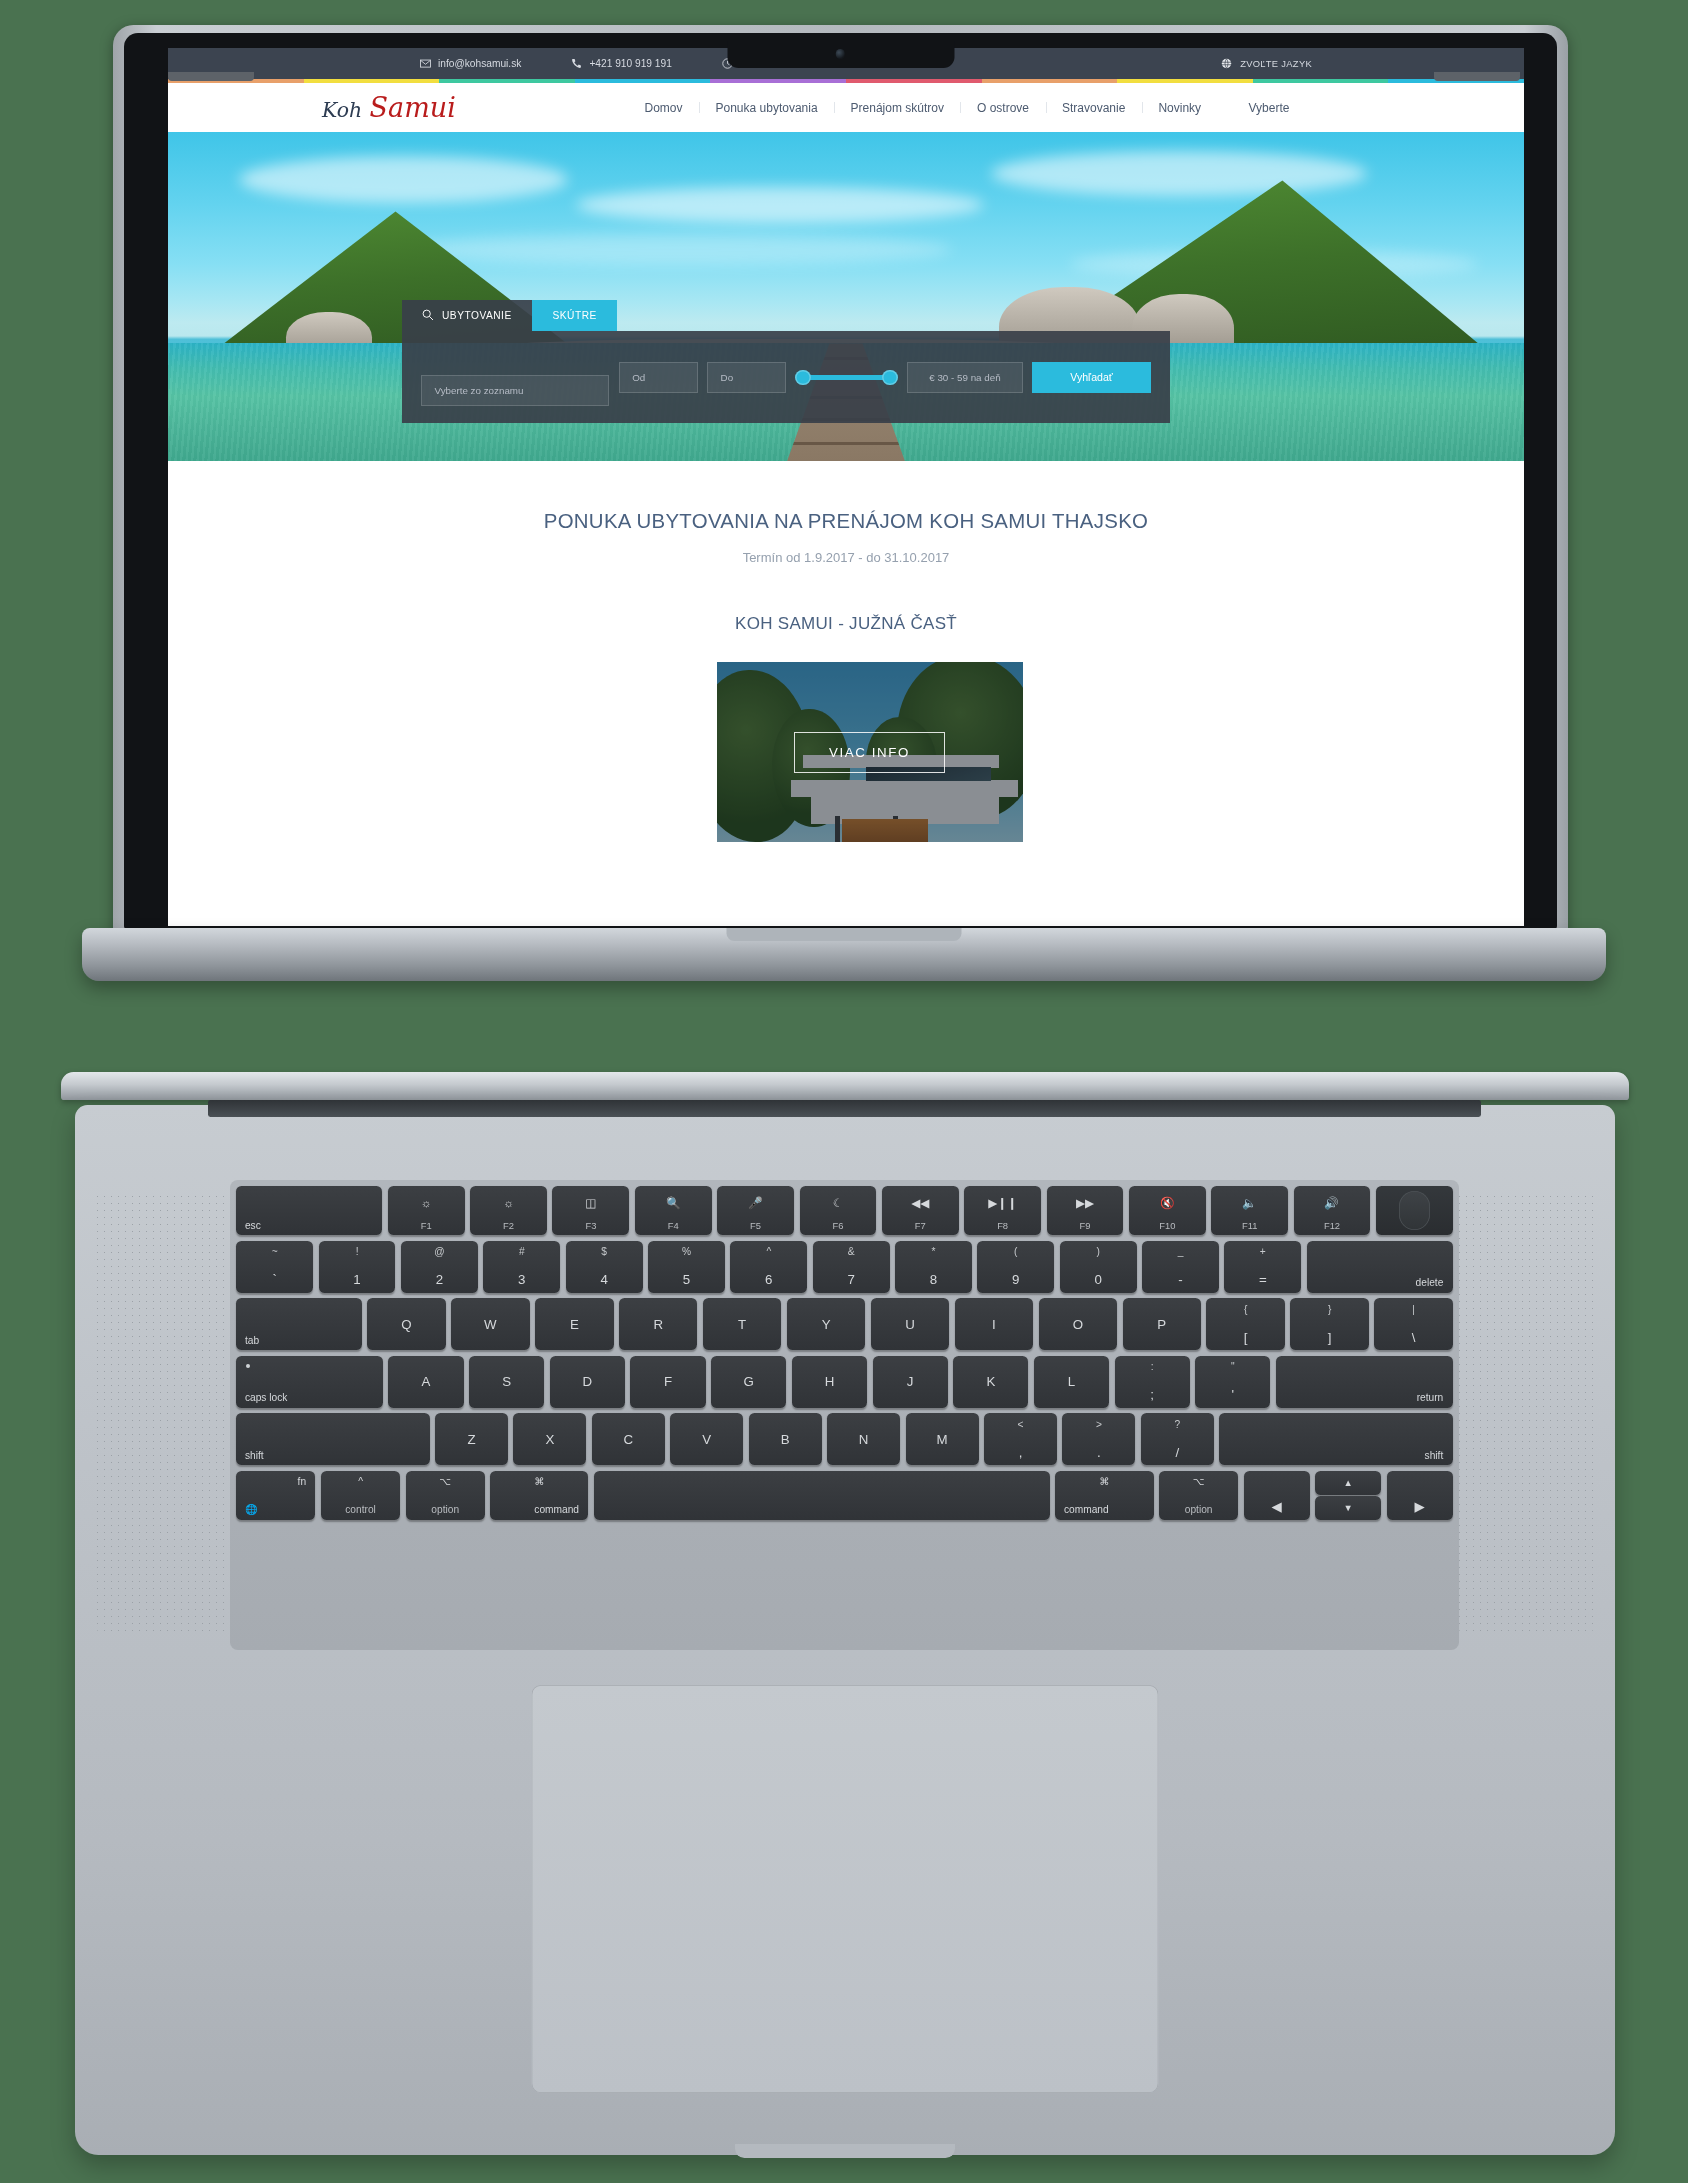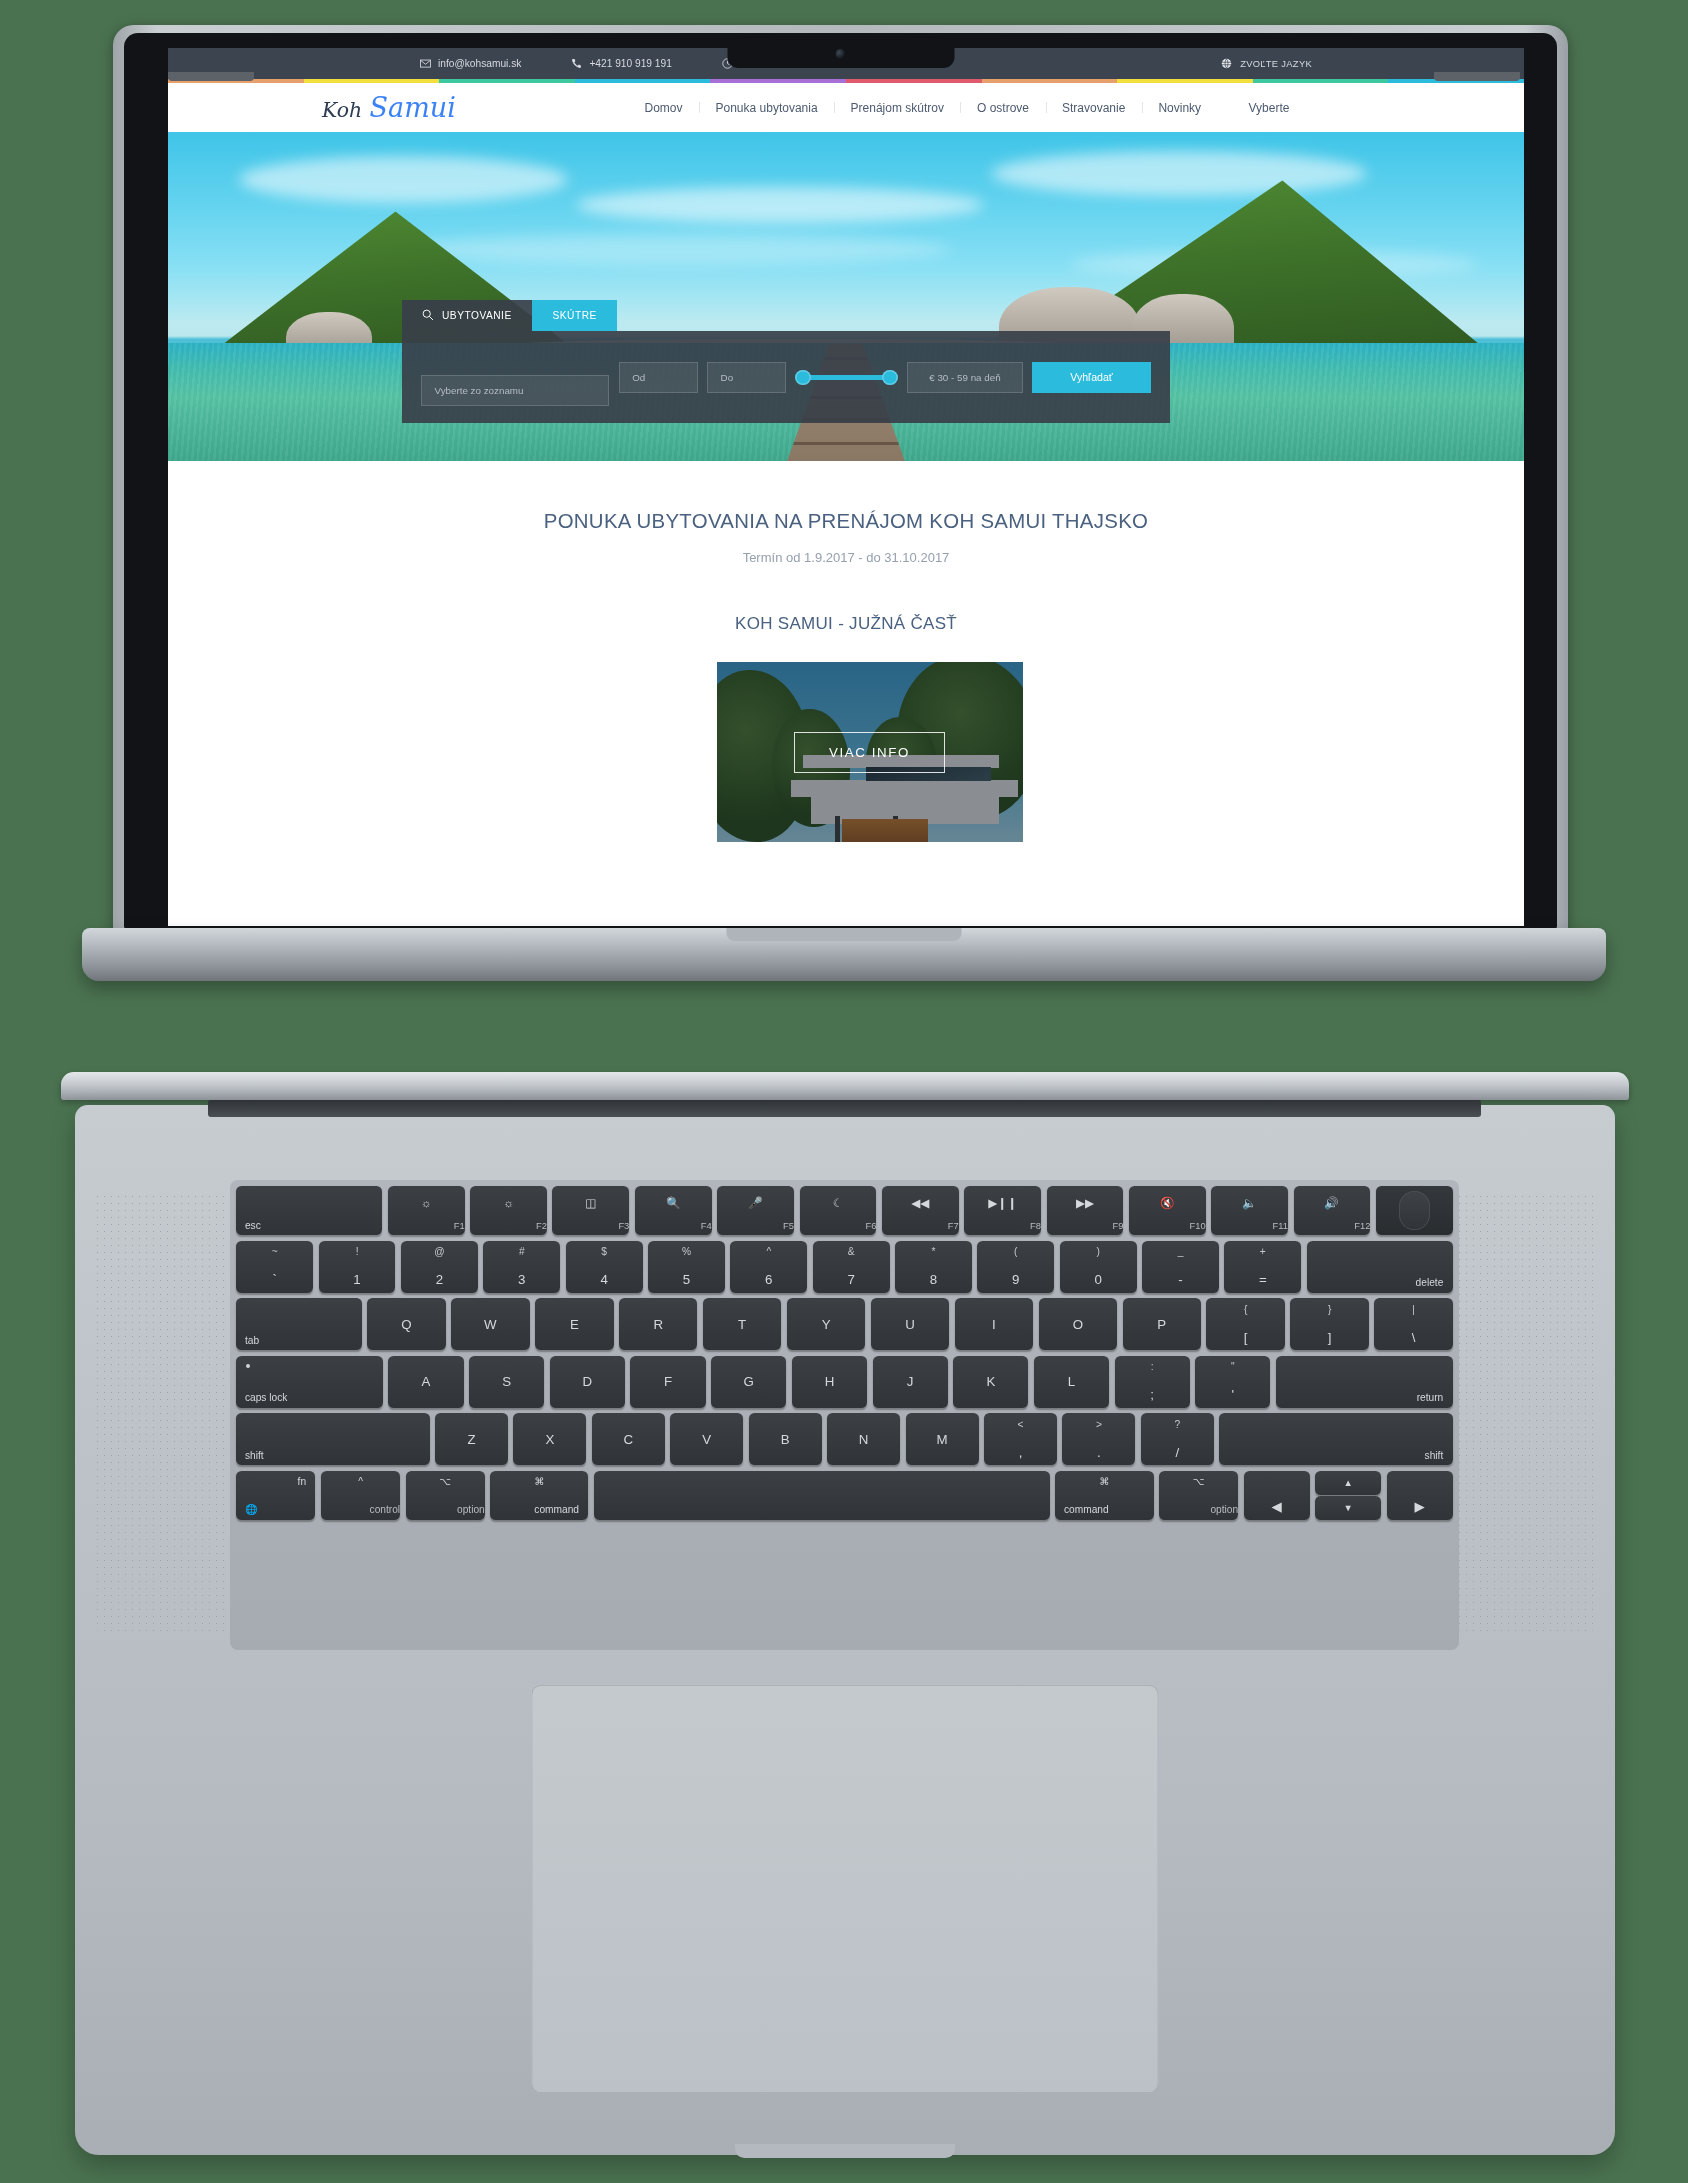--- a/index.html
+++ b/index.html
@@ -74,21 +74,21 @@
   .stripe i{flex:1;display:block;}
   .navbar{
     height:49px;background:#fff;display:flex;align-items:center;position:relative;
   }
   .logo{
     position:absolute;left:154px;top:50%;transform:translateY(-50%);
     font-family:"DejaVu Serif",serif;font-style:italic;font-size:23.5px;line-height:1;
     white-space:nowrap;
   }
   .logo .k{color:#2d3c52;font-size:20.4px;}
-  .logo .s{color:#3b82f6;font-size:27px;}
+  .logo .s{color:#b91c1c;font-size:27px;}
   .menu{
     position:absolute;left:460px;display:flex;align-items:flex-start;
     font-size:12px;color:#4d5b70;
   }
   .menu a{padding:0 16.5px;position:relative;white-space:nowrap;text-decoration:none;color:#4d5b70;}
   .menu a+a:before{content:"";position:absolute;left:0;top:1.6px;bottom:1.6px;width:0.8px;background:#e2e6eb;}
   .menu a.last{padding-left:31px;}
   .menu a.last:before{display:none;}
   
   .hero{height:329px;position:relative;overflow:hidden;background:#2fb7d8;}
@@ -187,21 +187,21 @@
   }
   .krow.fn .key{height:49px;font-size:10.2px;}
   .krow.num .key{height:52px;}
   .krow.qwe .key,.krow.asd .key,.krow.zxc .key{height:52px;}
   .krow.bot .key{height:49px;}
   .key .sub1{position:absolute;top:5.5px;left:0;right:0;text-align:center;font-size:10.2px;color:#c7cacd;}
   .key .sub2{position:absolute;bottom:5.5px;left:0;right:0;text-align:center;font-size:13.3px;}
   .key .blabel{position:absolute;bottom:4.7px;left:8.6px;font-size:10.2px;}
   .key .brlabel{position:absolute;bottom:4.7px;right:9.4px;font-size:10.2px;text-align:center;}
   .key .tclabel{position:absolute;top:5.5px;left:0;right:0;text-align:center;font-size:10.2px;}
-  .key .fnlabel{position:absolute;bottom:4.7px;left:0;right:0;text-align:right;font-size:9.4px;color:#b9bcc0;}
+  .key .fnlabel{position:absolute;bottom:4.7px;left:0;right:0;text-align:center;font-size:9.4px;color:#b9bcc0;}
   .key .fnglyph{position:absolute;top:10.2px;left:0;right:0;text-align:center;font-size:11.8px;}
   .key .dot{position:absolute;top:8.6px;left:9.4px;width:3.9px;height:3.9px;border-radius:50%;background:#cfd3d6;}
   .key.touchid{background:linear-gradient(180deg,#34383c,#2a2d30);}
   .key.touchid i{width:31px;height:39px;border-radius:17px;background:linear-gradient(180deg,#3f4347,#303437);
     box-shadow:inset 0 0 0 0.8px #4c5155;display:block;}
   .arrows{display:flex;gap:5.5px;flex:0 0 auto;}
   .arrcol{display:flex;flex-direction:column;gap:1.6px;width:66px;}
   .arrhalf{height:23.5px;font-size:9.4px;}
   .trackpad{
     position:absolute;left:50%;transform:translateX(-50%);top:580px;

